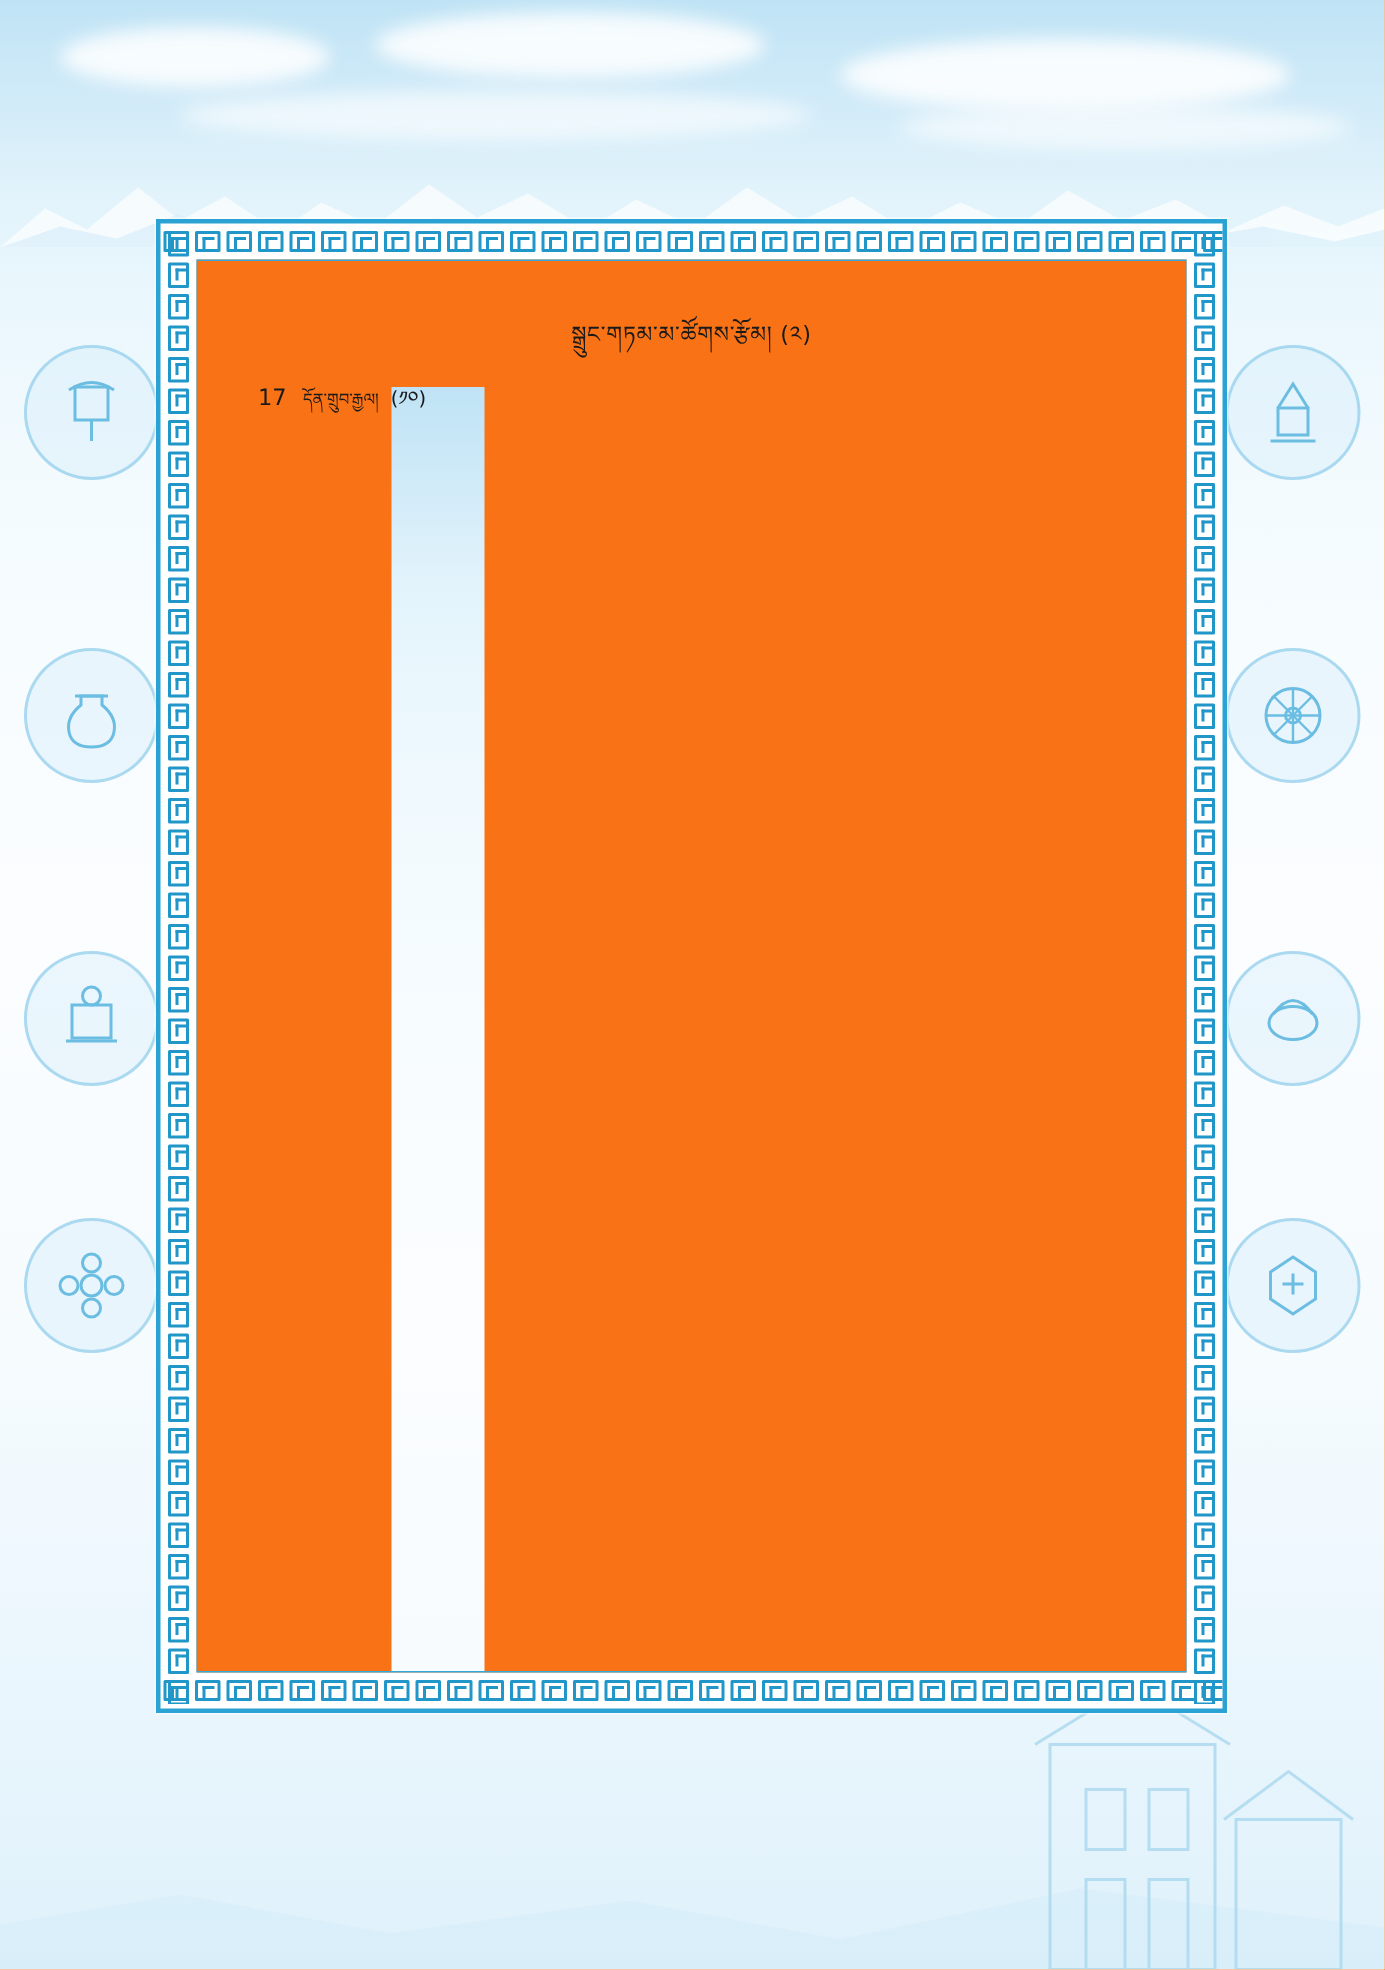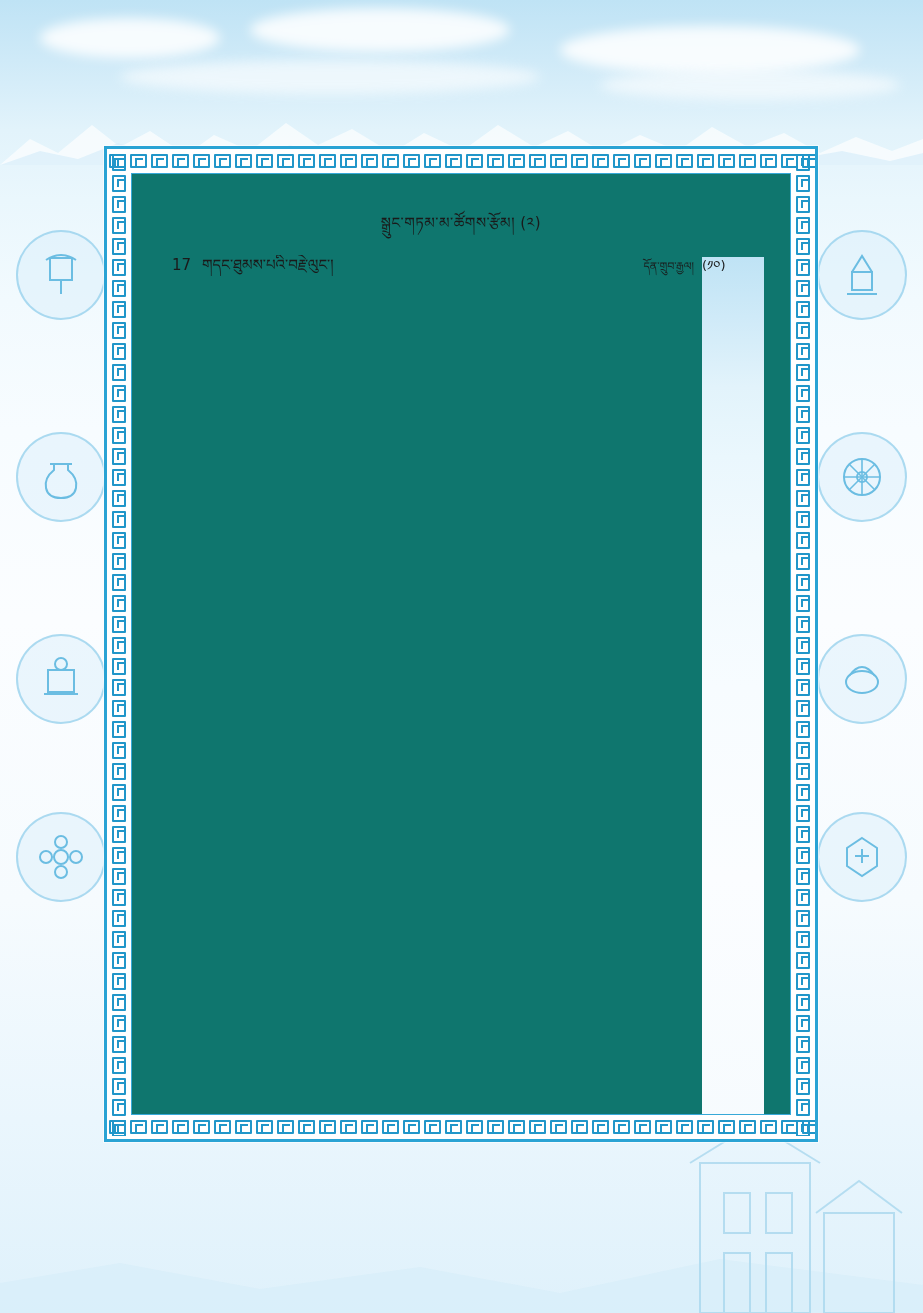--- a/index.html
+++ b/index.html
@@ -132,21 +132,21 @@
     flex: 0 0 21px;
   }
 
   .doc-inner {
     position: absolute;
     left: 24px;
     top: 24px;
     right: 24px;
     bottom: 24px;
     border: 1px solid #37a9d8;
-    background: #0f766e;
+    background: #f97316;
     box-sizing: border-box;
     padding: 28px 26px 20px 26px;
     overflow: hidden;
   }
 
   
   .tib {
     font-family: "DejaVu Sans", "Liberation Sans", sans-serif;
     color: #1a1a1a;
   }
@@ -461,21 +461,20 @@
         <div class="fret-cell"></div>
     </div>
 
     <div class="doc-inner">
 
       <div class="section-title tib first">སྒྲུང་གཏམ་མ་ཚོགས་རྩོམ།  (༢)</div>
 
       <div class="group g1">
         <div class="entry">
           <span class="num tib">17</span>
-          <span class="title tib">གདང་ཐུམས་པའི་བརྗེ་ལུང་།</span>
           <span class="author tib">དོན་གྲུབ་རྒྱལ།</span>
           <span class="page tib">(༡༠)</span>
         </div>
 
       </div>
 
     </div>
   </div>
 </div>
 

